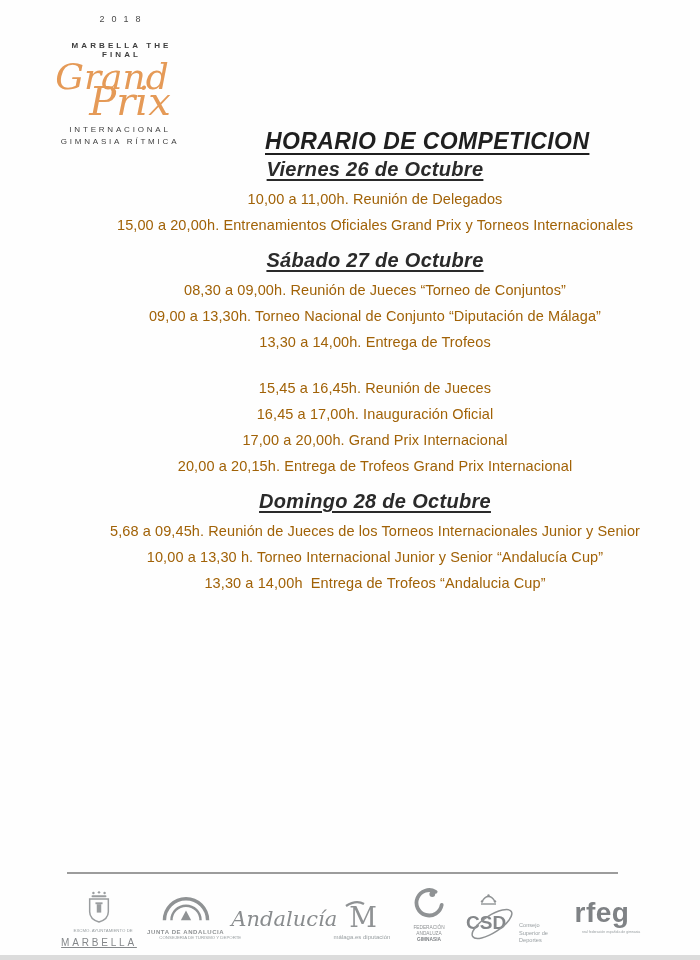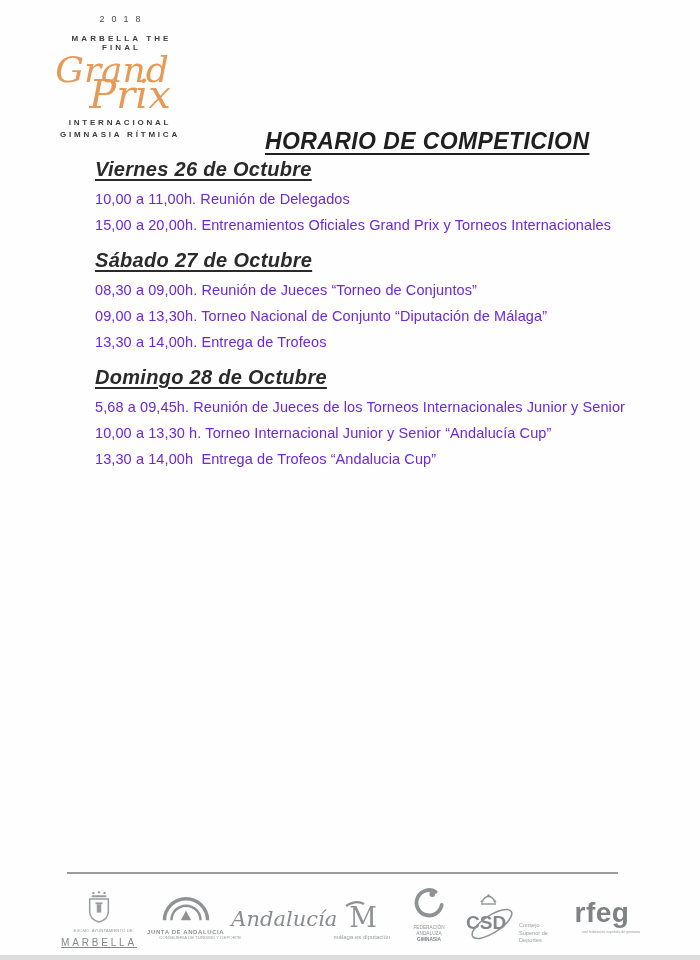--- a/index.html
+++ b/index.html
@@ -5,47 +5,47 @@
   html,body { margin:0; padding:0; background:#ffffff; }
   .page {
     position:relative; width:700px; height:960px; margin:0 auto;
     background:#fefefe; overflow:hidden;
     font-family:"Liberation Sans", sans-serif; color:#3b3b3b;
   }
 
   
   .brand { position:absolute; left:48px; top:14px; width:144px; text-align:center; }
   .brand-year   { font-size:9px;  letter-spacing:7px;  color:#4a4a4a; padding-left:7px; }
-  .brand-tagline{ font-size:8px;  font-weight:bold; letter-spacing:3.1px; color:#3d3d3d; margin-top:10px; padding-left:3px; }
+  .brand-tagline{ font-size:8px;  font-weight:bold; letter-spacing:3.1px; color:#3d3d3d; margin-top:17px; padding-left:3px; }
   .brand-script { font-family:"DejaVu Serif", serif; font-style:italic; line-height:0.82; margin-top:3px; }
   .gp1 { font-size:36px; transform:translateX(-8px); }
   .gp2 { font-size:40px; transform:translateX(10px); margin-top:-7px; }
-  .brand-sub { font-size:8px; font-weight:bold; letter-spacing:2.8px; color:#3d3d3d; }
+  .brand-sub { font-size:8px; font-weight:normal; letter-spacing:2.8px; color:#3d3d3d; }
   .brand-sub.first { margin-top:8px; }
   .brand-sub.second{ margin-top:3px; }
 
   
   .title {
     position:absolute; left:249px; top:112px; margin:16px;
     font-size:23px; font-style:italic; font-weight:bold; color:#1f1f1f;
     letter-spacing:0.4px; text-decoration:underline;
     text-decoration-thickness:2px; text-underline-offset:4px;
   }
 
   
   .content { position:absolute; left:95px; top:157px; width:560px; }
-  .day { margin:0 0 10px 0; }
+  .day { margin:0 0 10px 0;text-align:center; }
   .day-heading {
     margin:0 0 5px 0; font-size:20px; font-style:italic; font-weight:bold;
     color:#2a2a2a; line-height:24px; letter-spacing:0.3px;
     text-decoration:underline; text-decoration-thickness:2px; text-underline-offset:3px;
   }
   .block + .block { margin-top:20px; }
   .event {
-    margin:0; font-size:14.5px; line-height:26px; color:#6d28d9;
+    margin:0; font-size:14.5px; line-height:26px; color:#a16207;
     letter-spacing:0.1px; white-space:pre;
   }
 
   
   .footer-rule { position:absolute; left:67px; top:872px; width:551px; height:1.5px; background:#9c9c9c; }
   .sponsors {
     position:absolute; left:58px; top:886px; width:584px; height:66px;
     display:flex; align-items:center; justify-content:space-between;
     color:#8f9294;
   }
@@ -94,20 +94,26 @@
         <p class="event">15,00 a 20,00h. Entrenamientos Oficiales Grand Prix y Torneos Internacionales</p>
       </div>
     </section>
 
     <section class="day">
       <h2 class="day-heading">Sábado 27 de Octubre</h2>
       <div class="block">
         <p class="event">08,30 a 09,00h. Reunión de Jueces “Torneo de Conjuntos”</p>
         <p class="event">09,00 a 13,30h. Torneo Nacional de Conjunto “Diputación de Málaga”</p>
         <p class="event">13,30 a 14,00h. Entrega de Trofeos</p>
+      </div>
+      <div class="block">
+        <p class="event">15,45 a 16,45h. Reunión de Jueces</p>
+        <p class="event">16,45 a 17,00h. Inauguración Oficial</p>
+        <p class="event">17,00 a 20,00h. Grand Prix Internacional</p>
+        <p class="event">20,00 a 20,15h. Entrega de Trofeos Grand Prix Internacional</p>
       </div>
     </section>
 
     <section class="day">
       <h2 class="day-heading">Domingo 28 de Octubre</h2>
       <div class="block">
         <p class="event">5,68 a 09,45h. Reunión de Jueces de los Torneos Internacionales Junior y Senior</p>
         <p class="event">10,00 a 13,30 h. Torneo Internacional Junior y Senior “Andalucía Cup”</p>
         <p class="event">13,30 a 14,00h  Entrega de Trofeos “Andalucia Cup”</p>
       </div>

